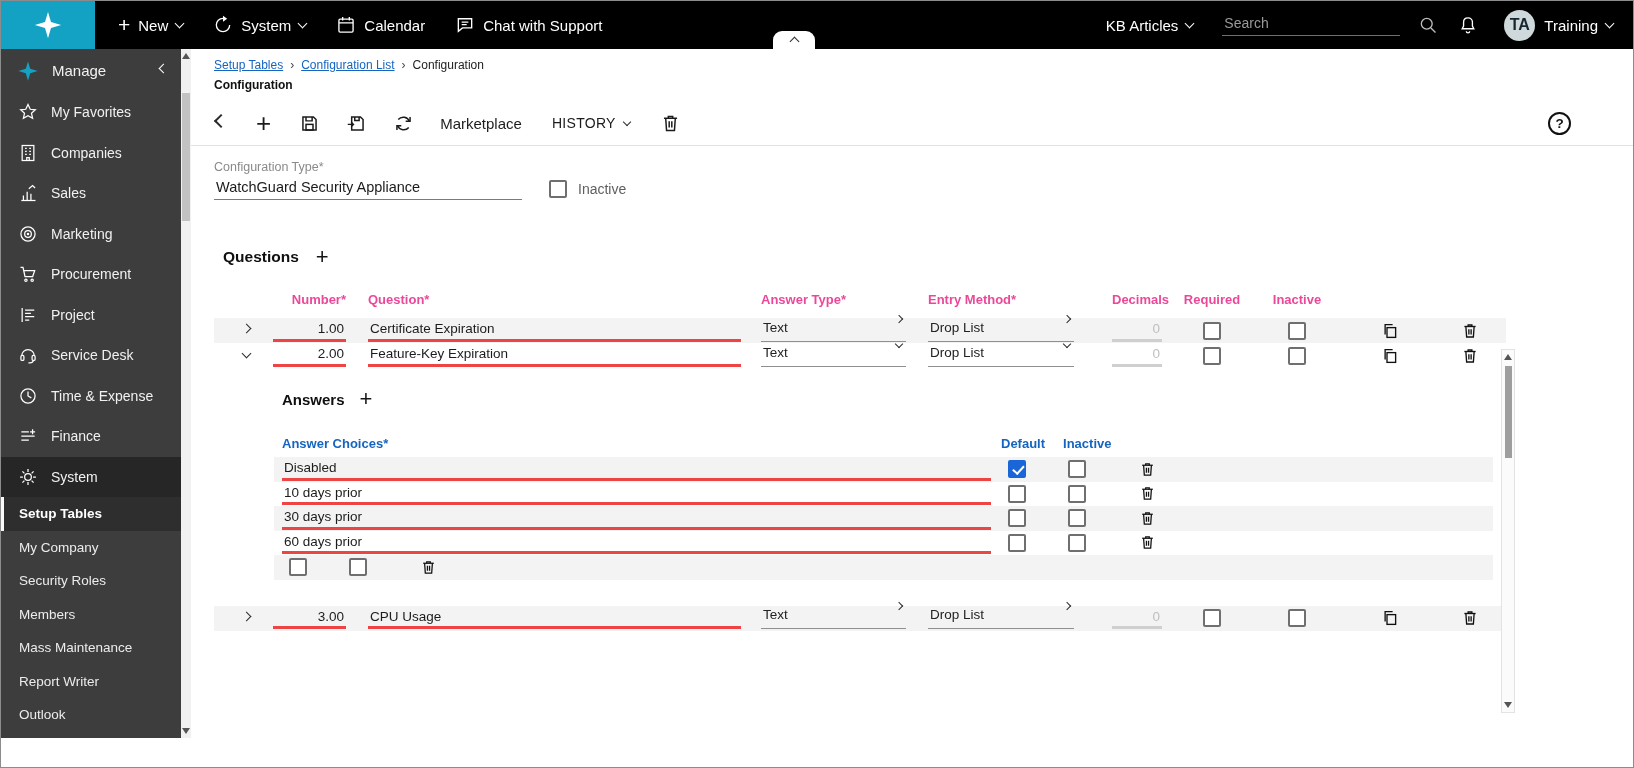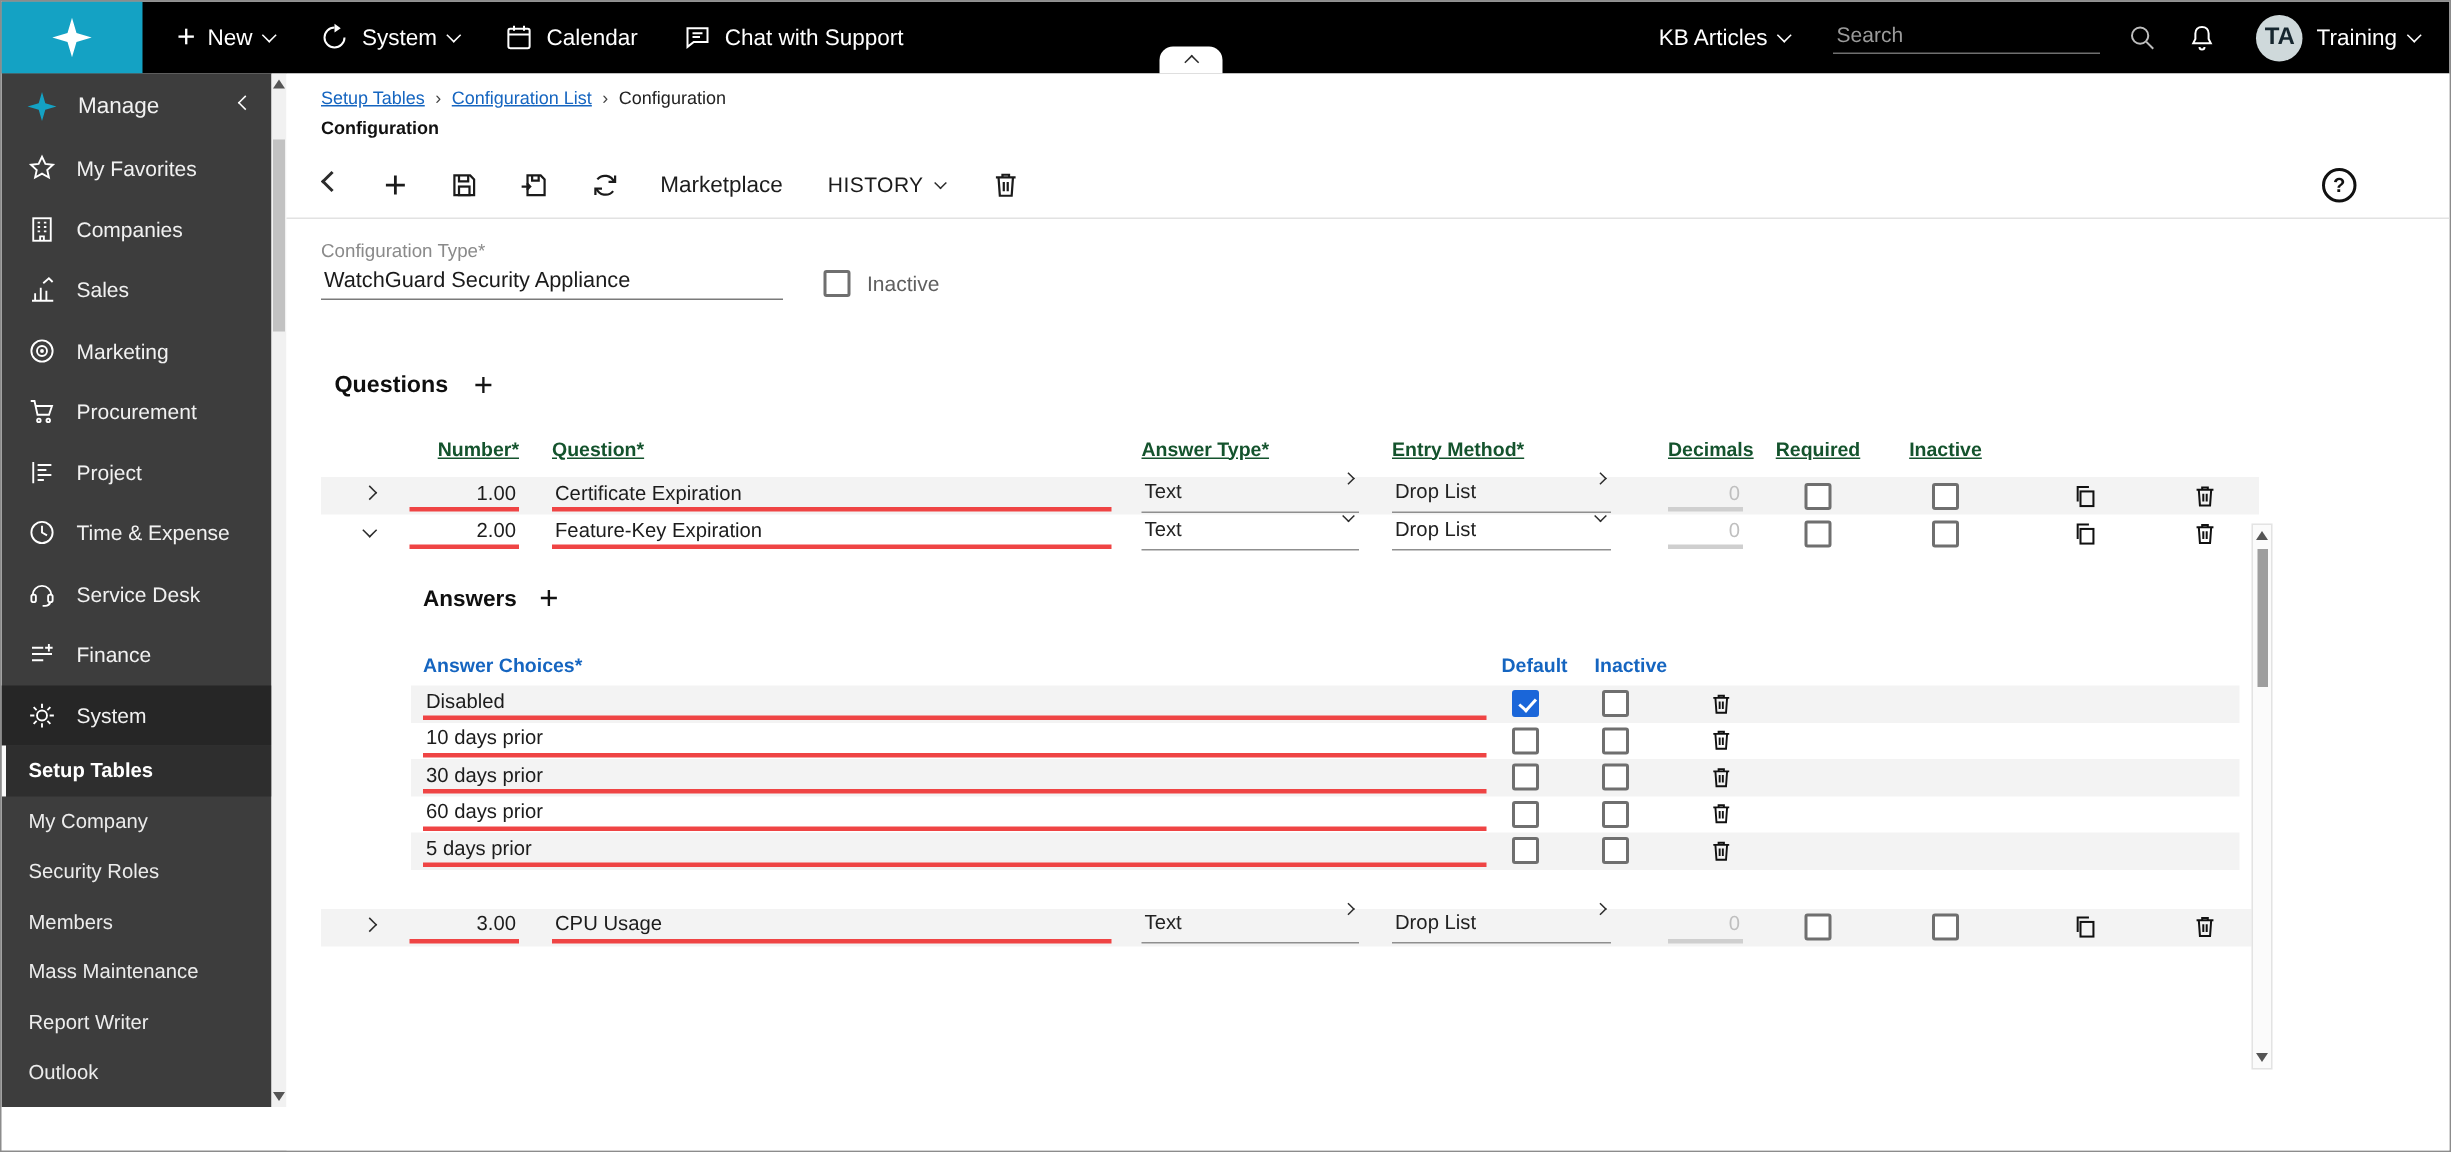--- a/index.html
+++ b/index.html
@@ -64,21 +64,21 @@
   .inactive-flag { display:flex; align-items:center; gap:11px; margin:20px 0 0 27px; font-size:14px; color:#5f5f5f; }
 
   .cb { width:18px; height:18px; border:2px solid #6f6f6f; border-radius:2px; background:#fff; display:inline-block; position:relative; flex:none; cursor:pointer; }
   .cb.checked { background:#1a66d9; border-color:#1a66d9; }
   .cb.checked::after { content:""; position:absolute; left:4.5px; top:0.5px; width:4.5px; height:9px; border:solid #fff; border-width:0 2px 2px 0; transform:rotate(42deg); }
 
   .q-heading { margin:46px 0 0 32px; display:flex; align-items:center; gap:17px; font-size:15.5px; font-weight:bold; color:#0f0f0f; }
   .plus-btn { font-size:22px; font-weight:400; color:#141414; line-height:1; cursor:pointer; }
 
   .qhead, .qrow { display:flex; align-items:center; margin-left:23px; width:1292px; padding-left:15px; }
-  .qhead { margin-top:20px; height:22px; font-size:13px; font-weight:bold; color:#14532d;text-decoration:underline; }
+  .qhead { margin-top:20px; height:22px; font-size:13px; font-weight:bold; color:#ec4899; }
   .qrow { height:25px; margin-top:0; }
   .qrow.gray { background:#f3f3f3; }
   .c1 { width:44px; display:flex; align-items:center; padding-left:10px; }
   .c-num { width:73px; text-align:right; margin-right:22px; }
   .c-q { width:373px; margin-right:20px; }
   .c-at { width:145px; margin-right:22px; }
   .c-em { width:146px; margin-right:38px; }
   .c-dec { width:60px; }
   .c-req { width:80px; display:flex; justify-content:center; }
   .c-ina { width:90px; display:flex; justify-content:center; }
@@ -245,36 +245,36 @@
             <svg viewBox="0 0 24 24">
               <path d="M5 3.5v17"></path>
               <path d="M8.5 6h11M8.5 10h7M8.5 14h11M8.5 18h5"></path>
             </svg>
           </span>
         <span>Project</span>
       </div>
       <div class="sb-item">
         <span class="sb-ic">
             <svg viewBox="0 0 24 24">
-              <circle cx="12" cy="12" r="8.5"></circle>
-              <path d="M12 6.5V12l4 2.3"></path>
-            </svg>
-          </span>
-        <span>Time &amp; Expense</span>
-      </div>
-      <div class="sb-item">
-        <span class="sb-ic">
-            <svg viewBox="0 0 24 24">
               <path d="M4.5 13a7.5 7.5 0 0 1 15 0"></path>
               <rect x="3.5" y="12.5" width="3.6" height="6" rx="1.5"></rect>
               <rect x="16.9" y="12.5" width="3.6" height="6" rx="1.5"></rect>
               <path d="M18.7 18.5a4.5 4.5 0 0 1-4.2 3h-2"></path>
             </svg>
           </span>
         <span>Service Desk</span>
+      </div>
+      <div class="sb-item">
+        <span class="sb-ic">
+            <svg viewBox="0 0 24 24">
+              <circle cx="12" cy="12" r="8.5"></circle>
+              <path d="M12 6.5V12l4 2.3"></path>
+            </svg>
+          </span>
+        <span>Time &amp; Expense</span>
       </div>
       <div class="sb-item">
         <span class="sb-ic">
             <svg viewBox="0 0 24 24">
               <path d="M4 7h9M4 12h16M4 17h9"></path>
               <path d="M17.5 4v6M14.5 7h6"></path>
             </svg>
           </span>
         <span>Finance</span>
       </div>
@@ -578,21 +578,20 @@
                 <svg viewBox="0 0 24 24">
                   <path d="M4.5 6h15"></path>
                   <path d="M9.5 6V4h5v2"></path>
                   <path d="M6.5 6l1 14h9l1-14"></path>
                   <path d="M10.5 9.5v7M13.5 9.5v7"></path>
                 </svg>
               </span>
             </span>
         </div>
         <div class="arow">
-          <span class="a-choice"><input class="uin" value="5 days prior" style=""></span>
           <span class="a-def">
               <span class="cb"></span>
             </span>
           <span class="a-ina">
               <span class="cb"></span>
             </span>
           <span class="a-del">
               <span class="rowic">
                 <svg viewBox="0 0 24 24">
                   <path d="M4.5 6h15"></path>

